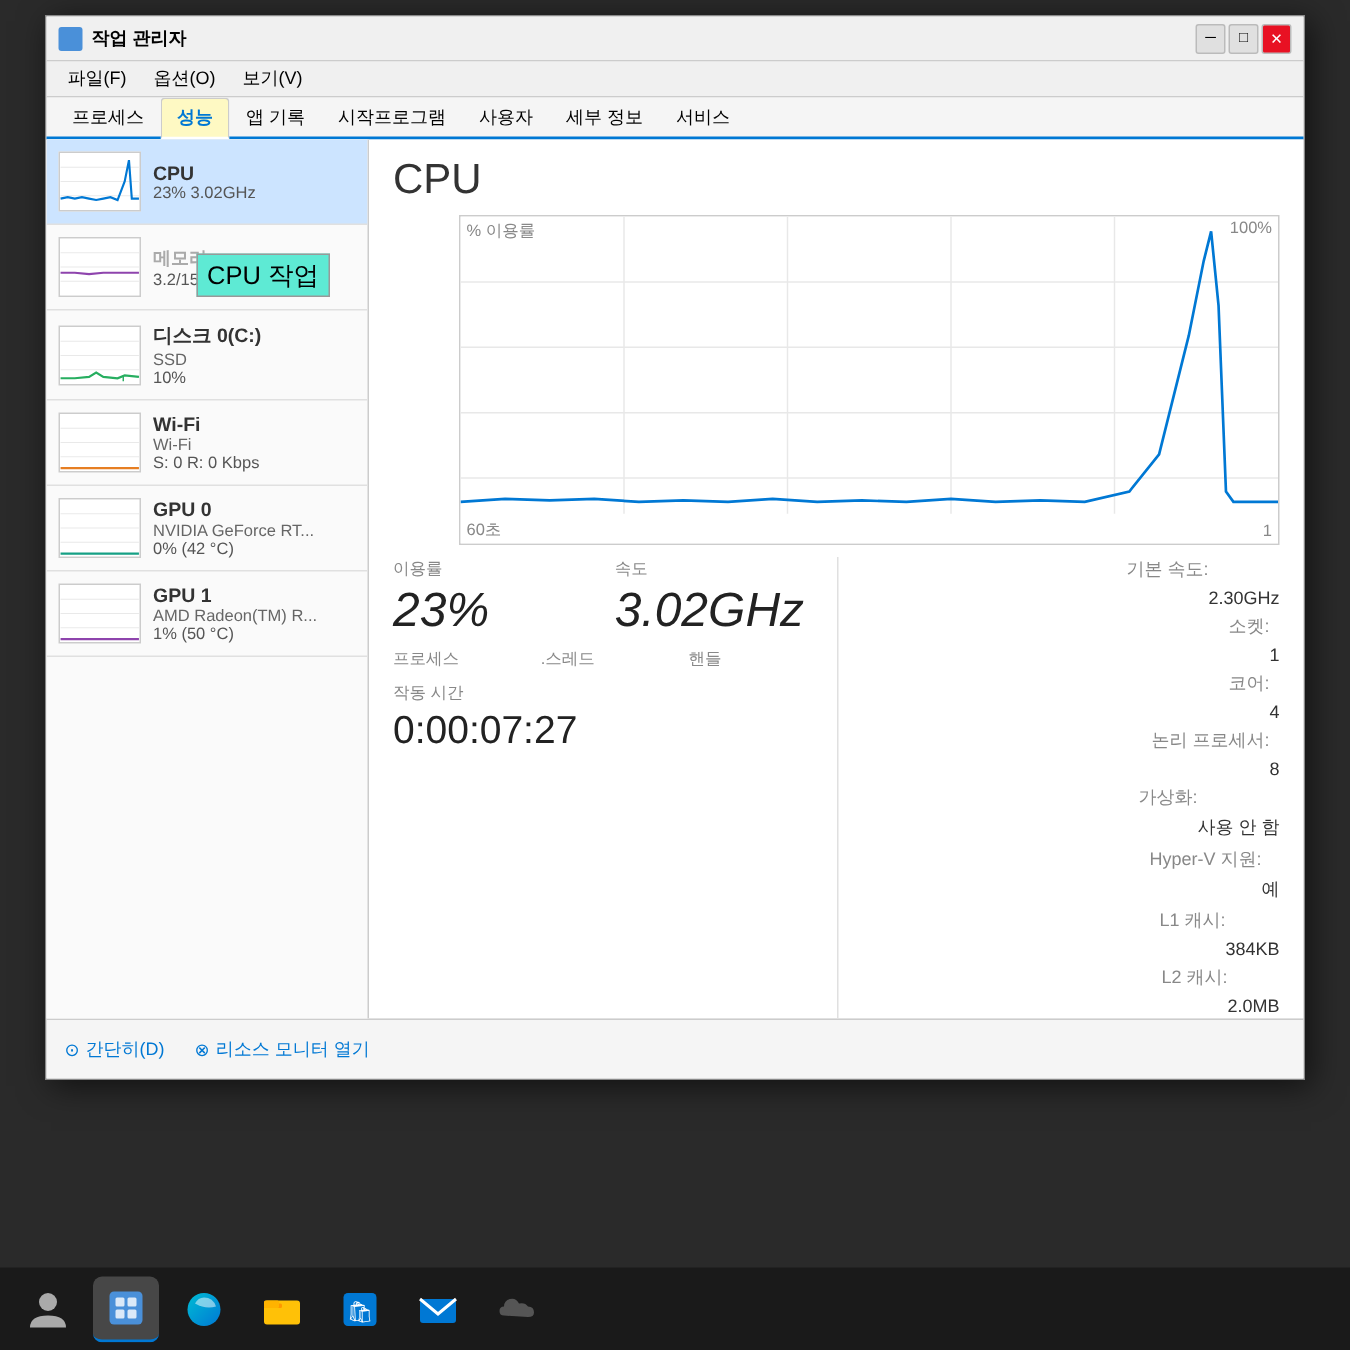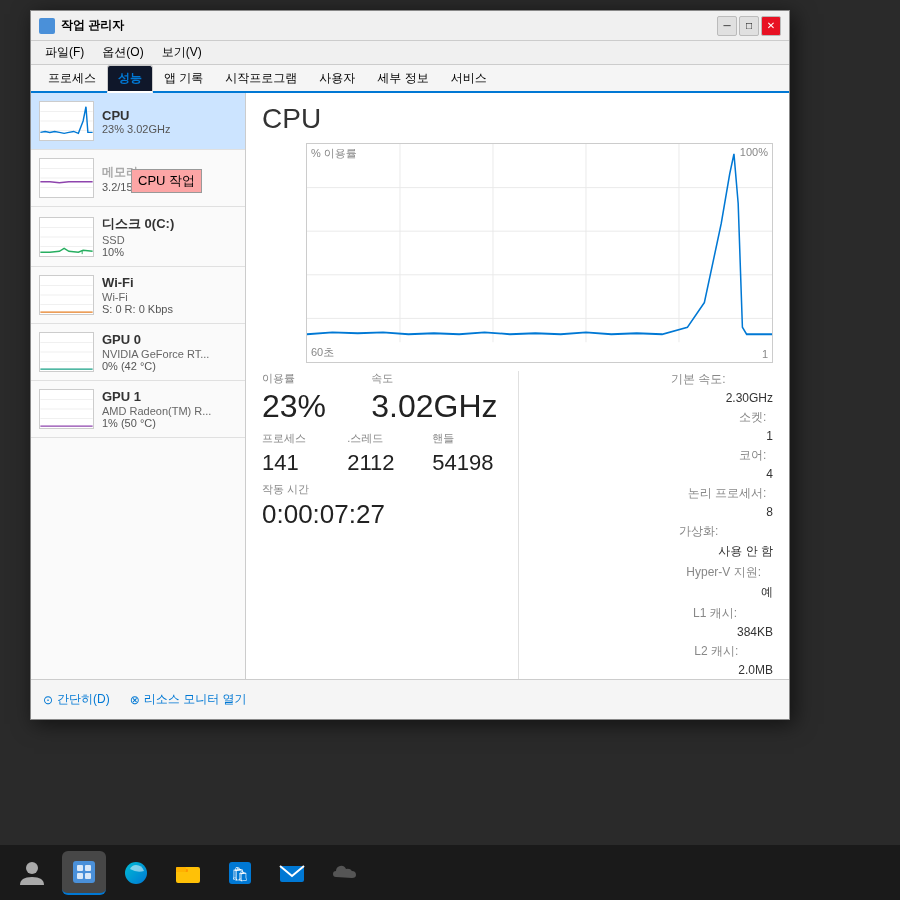--- a/index.html
+++ b/index.html
@@ -17,21 +17,21 @@
       position: absolute;
       top: 0; left: 0; right: 0; bottom: 0;
       background: #2a2a2a;
     }
 
     
     .task-manager {
       position: absolute;
       top: 10px;
       left: 30px;
-      width: 760px;
+      width: 840px;
       height: 710px;
       background: #f0f0f0;
       border: 1px solid #888;
       box-shadow: 4px 4px 20px rgba(0,0,0,0.6);
     }
 
     
     .title-bar {
       background: #f0f0f0;
       height: 30px;
@@ -99,21 +99,21 @@
     }
     .tab {
       padding: 4px 10px;
       cursor: pointer;
       border: 1px solid transparent;
       border-bottom: none;
       border-radius: 3px 3px 0 0;
       white-space: nowrap;
     }
     .tab.active {
-      background: #0f172a;
+      background: #fef9c3;
       border-color: #ccc;
       border-bottom: 2px solid white;
       margin-bottom: -2px;
       font-weight: bold;
       color: #0078d4;
       font-family: Liberation Serif, serif;
     }
 
     
     .main-content {
@@ -151,24 +151,24 @@
     }
 
     .sidebar-info { flex: 1; min-width: 0; }
     .sidebar-title { font-size: 13px; font-weight: bold; color: #333; }
     .sidebar-sub { font-size: 11px; color: #666; margin-top: 1px; }
     .sidebar-val { font-size: 11px; color: #555; }
 
     
     .tooltip {
       position: absolute;
-      background: #fca5a5;
+      background: #5eead4;
       border: 1px solid #999;
       padding: 2px 6px;
-      font-size: 13px;
+      font-size: 17px;
       top: 158px;
       left: 100px;
       z-index: 10;
       pointer-events: none;
     }
 
     
     .detail-area {
       flex: 1;
       padding: 10px 16px;
@@ -228,21 +228,21 @@
     
     .stats-row {
       display: flex;
       gap: 20px;
       margin-bottom: 6px;
       align-items: center;
     }
     .stat-group { flex: 1; }
     .stat-label { font-size: 11px; color: #888; margin-bottom: 2px; }
     .stat-value { font-size: 22px; font-weight: 300; color: #222; }
-    .stat-value.large { font-size: 32px; }
+    .stat-value.large { font-size: 32px; font-style: italic; }
 
     .stats-grid {
       display: grid;
       grid-template-columns: 1fr 1fr;
       gap: 0;
     }
     .stats-left { padding-right: 20px; }
     .stats-right { padding-left: 20px; border-left: 1px solid #e0e0e0; }
 
     .info-row {
@@ -495,31 +495,20 @@
 
           <div class="stats-row" style="margin-bottom:2px;">
             <div class="stat-group">
               <div class="stat-label">프로세스</div>
             </div>
             <div class="stat-group">
               <div class="stat-label">.스레드</div>
             </div>
             <div class="stat-group">
               <div class="stat-label">핸들</div>
-            </div>
-          </div>
-          <div class="stats-row">
-            <div class="stat-group">
-              <div class="stat-value">141</div>
-            </div>
-            <div class="stat-group">
-              <div class="stat-value">2112</div>
-            </div>
-            <div class="stat-group">
-              <div class="stat-value">54198</div>
             </div>
           </div>
 
           <div style="margin-top:6px;">
             <div class="stat-label">작동 시간</div>
             <div class="stat-value" style="font-size:26px;">0:00:07:27</div>
           </div>
         </div>
 
         <div class="stats-right">

